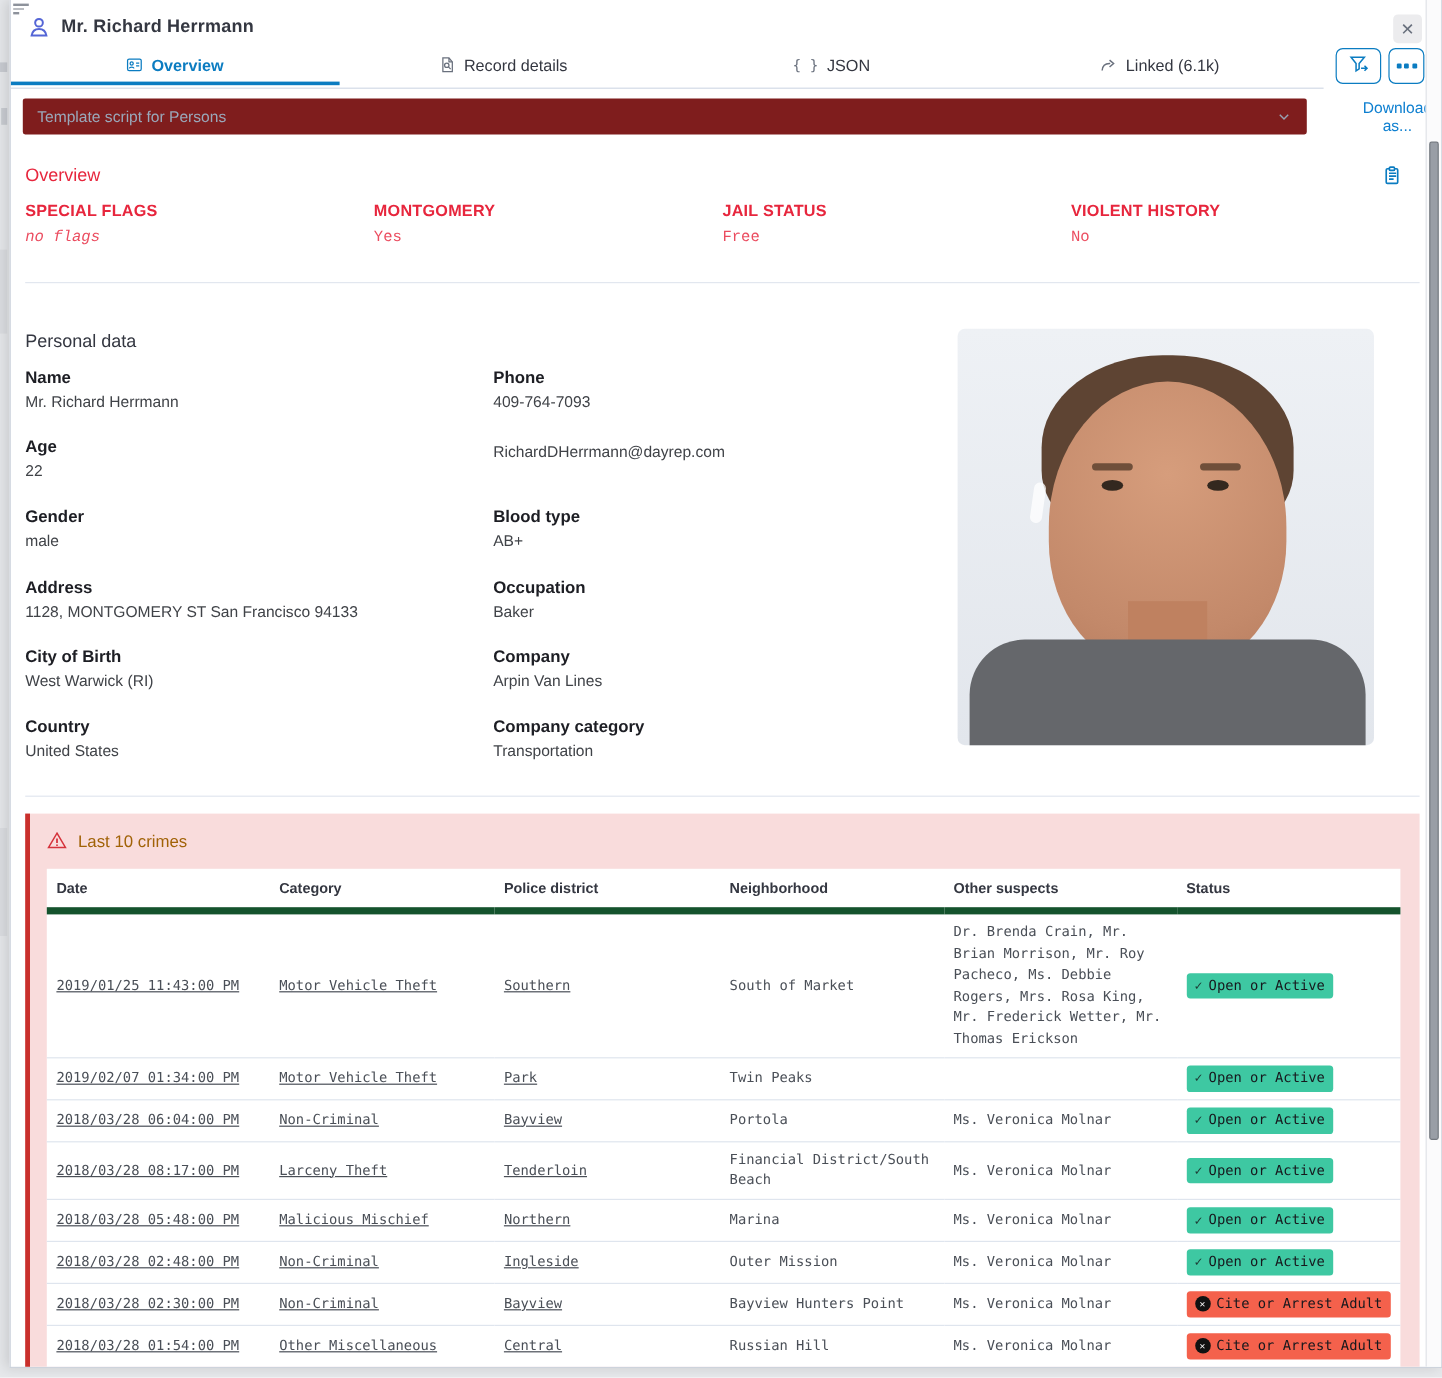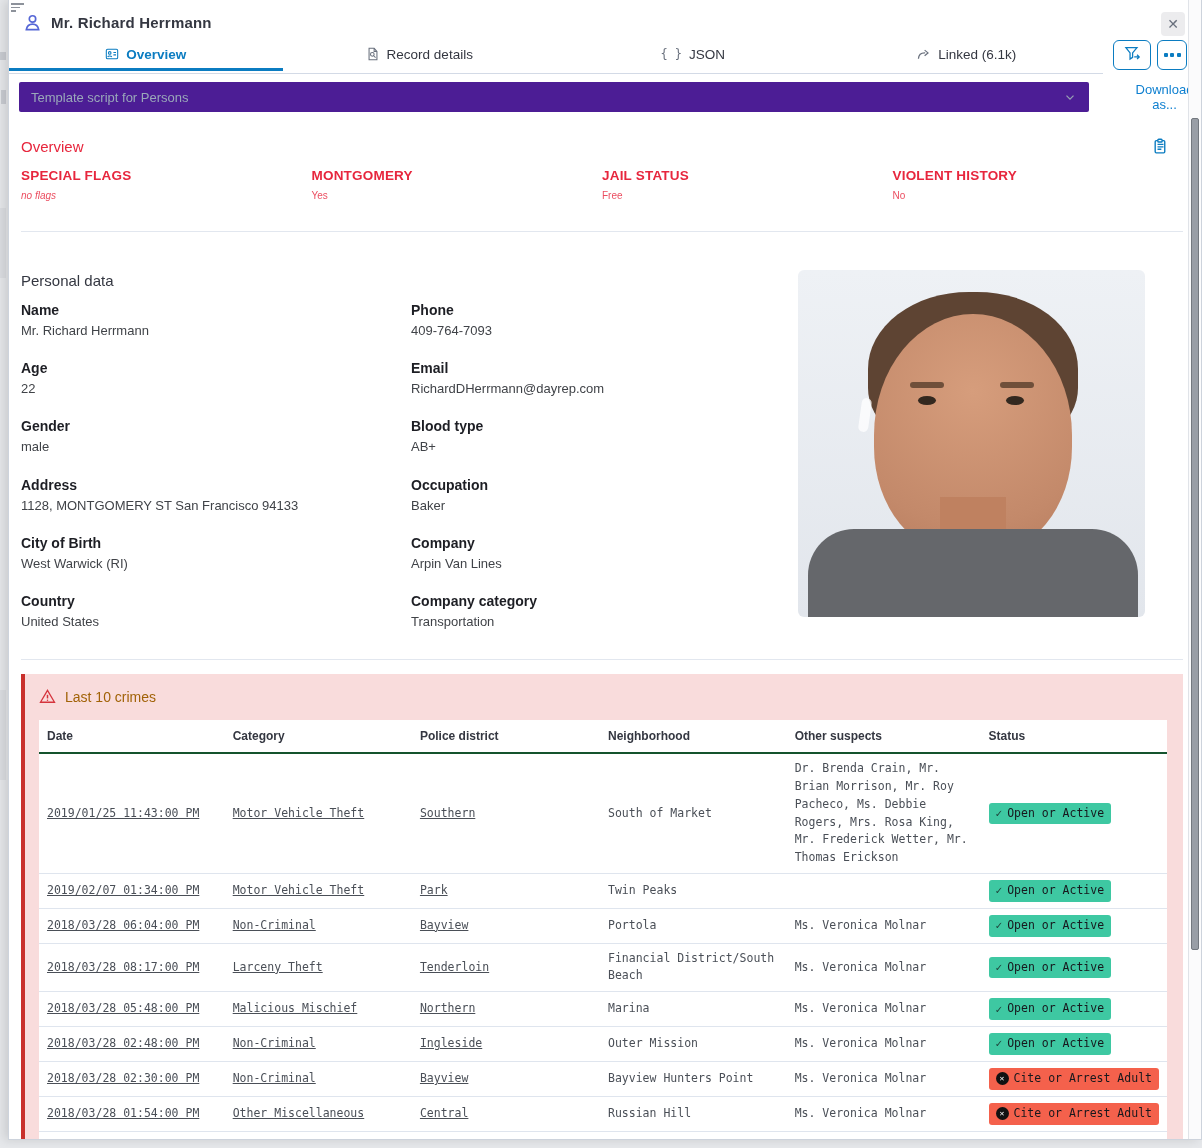--- a/index.html
+++ b/index.html
@@ -38,34 +38,34 @@
   .tab-actions { display:flex; align-items:center; gap:6px; padding:0 2px 4px 10px; }
   .icon-btn { height:30px; border:1px solid var(--accent); background:#fff; border-radius:6px;
               color:var(--accent); display:flex; align-items:center; justify-content:center; cursor:pointer; }
   .icon-btn.filter { width:38px; }
   .icon-btn.more { width:30px; }
   .more-dots { display:flex; gap:2.5px; }
   .more-dots i { width:4px; height:4px; background:var(--accent); border-radius:1px; display:block; }
 
   
   .toolbar { display:flex; align-items:center; margin:8px 0 0 0; padding:0 0 0 10px; }
-  .tpl-select { flex:1; height:30px; background:#4c1d95; border-radius:2px; display:flex; align-items:center;
+  .tpl-select { flex:1; height:30px; background:#7f1d1d; border-radius:2px; display:flex; align-items:center;
                 padding:0 12px; color:#9aa8ba; font-size:13px; cursor:pointer; }
   .tpl-select .chev { margin-left:auto; color:#98a2b3; display:flex; }
   .download-link { width:112px; text-align:center; color:#0d7fd0; font-size:13px; cursor:pointer;padding-left:39px; }
 
   
   .content { padding:0 18px 0 12px; }
   .overview-head { display:flex; align-items:flex-start; margin-top:26px; }
   .section-title-red { color:var(--red); font-size:15px; }
   .copy-btn { margin-left:auto; color:var(--accent); cursor:pointer; display:flex; margin-right:14px; }
 
   .flags { display:grid; grid-template-columns:repeat(4,1fr); margin-top:13px; }
   .flag-label { color:var(--red); font-weight:bold; font-size:13.5px; letter-spacing:.2px; }
-  .flag-value { color:var(--red); opacity:.82; font-size:10px; margin-top:7px; }
+  .flag-value { color:var(--red); opacity:.82; font-size:13px; margin-top:7px;font-family:Liberation Mono, monospace; }
   .flag-value.italic { font-style:italic; }
 
   .divider { border:none; border-top:1px solid #e2e7ef; margin:30px 0 0 0; }
 
   .personal { position:relative; }
   .personal-title { color:#343741; font-size:15px; margin-top:40px; }
   .fields { display:grid; grid-auto-flow:column; grid-template-rows:repeat(6,58.2px);
             grid-template-columns:390px 380px; margin-top:13px; }
   .field-label { font-size:14px; font-weight:bold; color:#1d1e24; }
   .field-value { font-size:13px; color:#404348; margin-top:5px; }
@@ -83,21 +83,21 @@
   .photo .smile { position:absolute; left:146px; top:212px; width:62px; height:34px; border:3px solid #8a5b42;
                   border-color:transparent transparent #8a5b42 transparent; border-radius:50%; }
   .photo .gleam { position:absolute; left:62px; top:128px; width:10px; height:34px; background:rgba(255,255,255,.75); border-radius:6px; transform:rotate(8deg); }
 
   
   .crimes { margin-top:14px; background:#f9dcdc; border-left:4px solid #c9302c; padding:14px 16px 14px 14px; }
   .crimes-head { display:flex; align-items:flex-end; gap:9px; color:#a16207; font-size:14px; }
   .warn-icon { display:flex; color:#d5333c; }
   .crimes table { width:100%; border-collapse:collapse; background:#fff; margin-top:15px; }
   .crimes th { text-align:left; font-size:12px; font-weight:bold; color:#343741; padding:9px 8px;
-               border-bottom:2px solid #14532d; }
+               border-bottom:6px solid #14532d; }
   .crimes td { font-family:"DejaVu Sans Mono","Liberation Mono",monospace; font-size:11.5px; color:#4a4f57;
                padding:6px 8px; border-bottom:1px solid #dfe5ee; vertical-align:middle; line-height:1.55; }
   .crimes td.nowrap { white-space:nowrap;text-decoration:underline; }
   .badge { display:inline-flex; align-items:center; gap:5px; font-family:"DejaVu Sans Mono","Liberation Mono",monospace;
            font-size:11.5px; color:#17181d; padding:2px 7px; border-radius:3px; white-space:nowrap; }
   .badge.open { background:var(--green); }
   .badge.arrest { background:var(--redbadge); }
   .badge .circle-x { width:13px; height:13px; background:#111; color:#fff; border-radius:50%;
                      font-size:8px; line-height:13px; text-align:center; display:inline-block; }
   .badge .check { font-size:11px; color:#1d3a33; }
@@ -261,21 +261,20 @@
             </div>
             <div>
               <div class="field-label">Country</div>
               <div class="field-value">United States</div>
             </div>
             <div>
               <div class="field-label">Phone</div>
               <div class="field-value">409-764-7093</div>
             </div>
             <div>
-              <div class="field-label">Email</div>
               <div class="field-value">RichardDHerrmann@dayrep.com</div>
             </div>
             <div>
               <div class="field-label">Blood type</div>
               <div class="field-value">AB+</div>
             </div>
             <div>
               <div class="field-label">Occupation</div>
               <div class="field-value">Baker</div>
             </div>

